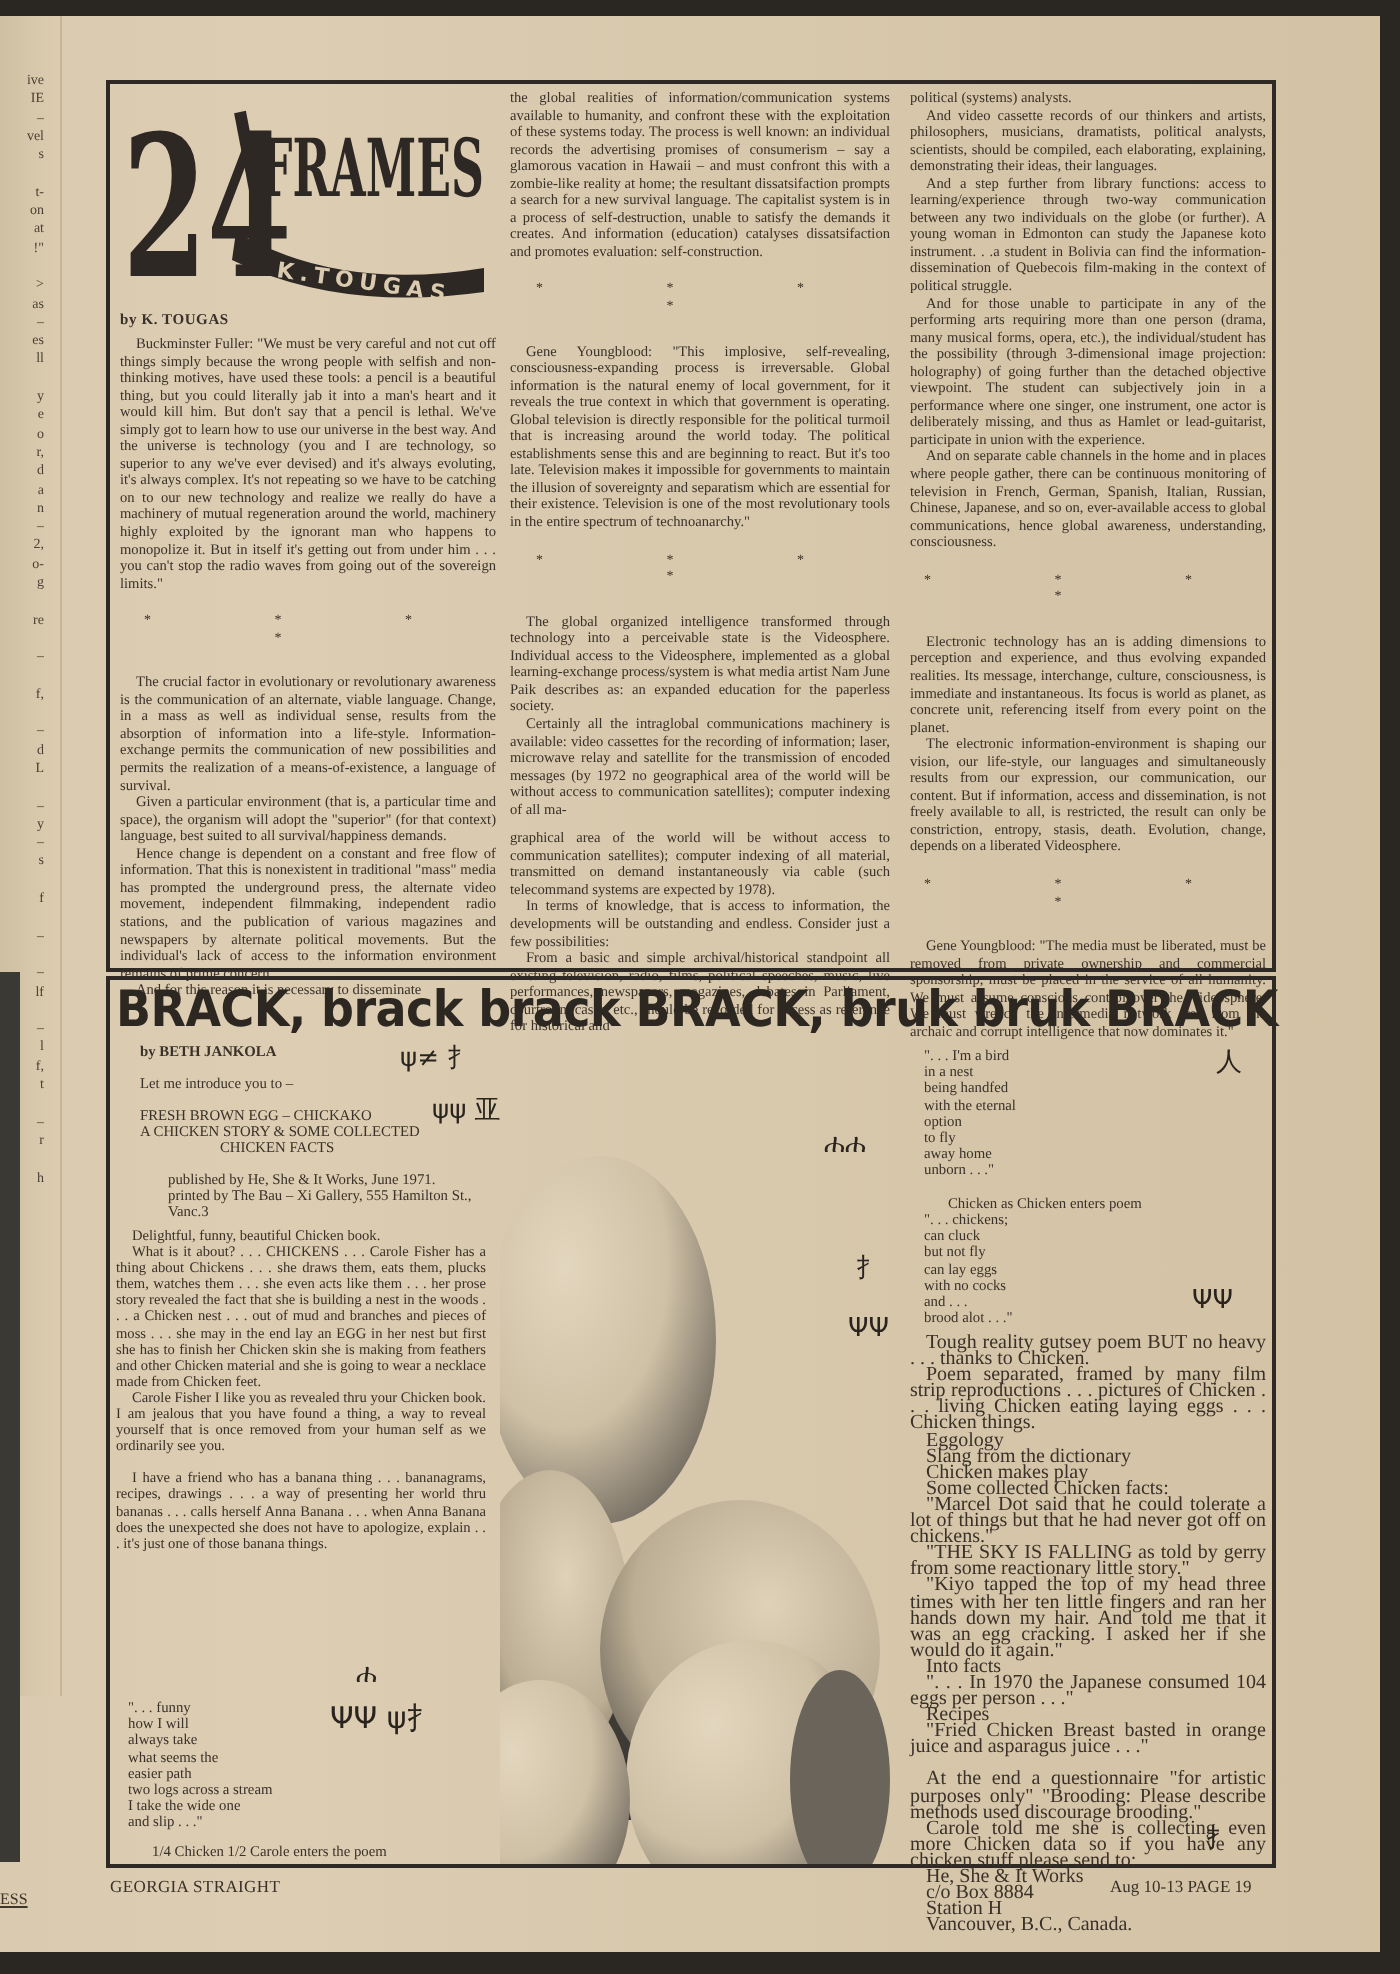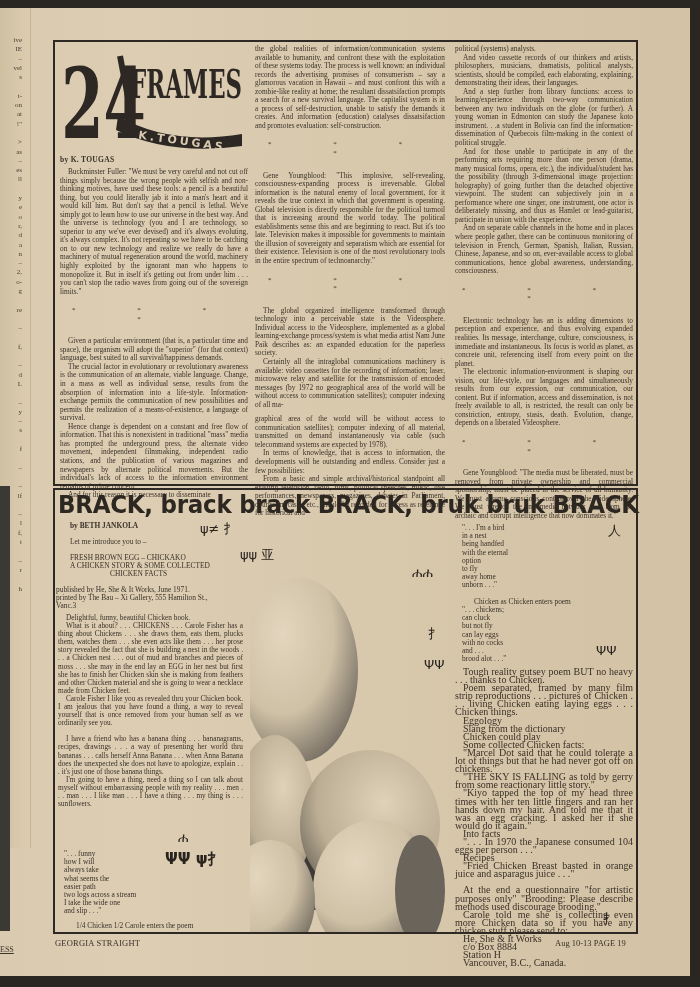--- a/index.html
+++ b/index.html
@@ -145,22 +145,22 @@
   <text x="70" y="52" font-family="DejaVu Serif, serif" font-size="40" font-weight="bold" fill="#2e2824" textLength="112" lengthAdjust="spacingAndGlyphs">FRAMES</text>
   <path d="M58 70 Q110 100 182 88 L182 100 Q110 110 56 84 Z" fill="#2e2824"></path>
   <text x="78" y="97" font-family="DejaVu Sans, sans-serif" font-size="11" font-weight="bold" fill="#d9cab0" letter-spacing="3" transform="rotate(8 110 95)">K.TOUGAS</text>
   <path d="M60 10 L70 62" stroke="#2e2824" stroke-width="6" fill="none"></path>
 </svg>
 <div class="byline">by K. TOUGAS</div>
 
 <div class="col" style="left:60px; top:168px; width:188px;">
   <p>Buckminster Fuller: "We must be very careful and not cut off things simply because the wrong people with selfish and non-thinking motives, have used these tools: a pencil is a beautiful thing, but you could literally jab it into a man's heart and it would kill him. But don't say that a pencil is lethal. We've simply got to learn how to use our universe in the best way. And the universe is technology (you and I are technology, so superior to any we've ever devised) and it's always evoluting, it's always complex. It's not repeating so we have to be catching on to our new technology and realize we really do have a machinery of mutual regeneration around the world, machinery highly exploited by the ignorant man who happens to monopolize it. But in itself it's getting out from under him . . . you can't stop the radio waves from going out of the sovereign limits."</p>
   <div class="stars">* * * *</div>
+  <p>The crucial factor in evolutionary or revolutionary awareness is the communication of an alternate, viable language. Change, in a mass as well as individual sense, results from the absorption of information into a life-style. Information-exchange permits the communication of new possibilities and permits the realization of a means-of-existence, a language of survival.</p>
   <p>Given a particular environment (that is, a particular time and space), the organism will adopt the "superior" (for that context) language, best suited to all survival/happiness demands.</p>
-  <p>The crucial factor in evolutionary or revolutionary awareness is the communication of an alternate, viable language. Change, in a mass as well as individual sense, results from the absorption of information into a life-style. Information-exchange permits the communication of new possibilities and permits the realization of a means-of-existence, a language of survival.</p>
   <p>Hence change is dependent on a constant and free flow of information. That this is nonexistent in traditional "mass" media has prompted the underground press, the alternate video movement, independent filmmaking, independent radio stations, and the publication of various magazines and newspapers by alternate political movements. But the individual's lack of access to the information environment remains of prime concern.</p>
   <p>And for this reason it is necessary to disseminate</p>
 </div>
 
 <div class="col" style="left:255px; top:45px; width:190px;">
   <p class="noind">the global realities of information/communication systems available to humanity, and confront these with the exploitation of these systems today. The process is well known: an individual records the advertising promises of consumerism – say a glamorous vacation in Hawaii – and must confront this with a zombie-like reality at home; the resultant dissatsifaction prompts a search for a new survival language. The capitalist system is in a process of self-destruction, unable to satisfy the demands it creates. And information (education) catalyses dissatsifaction and promotes evaluation: self-construction.</p>
   <div class="stars">* * * *</div>
   <p>Gene Youngblood: "This implosive, self-revealing, consciousness-expanding process is irreversable. Global information is the natural enemy of local government, for it reveals the true context in which that government is operating. Global television is directly responsible for the political turmoil that is increasing around the world today. The political establishments sense this and are beginning to react. But it's too late. Television makes it impossible for governments to maintain the illusion of sovereignty and separatism which are essential for their existence. Television is one of the most revolutionary tools in the entire spectrum of technoanarchy."</p>
   <div class="stars">* * * *</div>
   <p>The global organized intelligence transformed through technology into a perceivable state is the Videosphere. Individual access to the Videosphere, implemented as a global learning-exchange process/system is what media artist Nam June Paik describes as: an expanded education for the paperless society.</p>
@@ -186,32 +186,31 @@
 <div class="box-bottom"></div>
 <div class="headline">BRACK, brack brack BRACK, bruk bruk BRACK</div>
 
 <div class="small-text" style="left:58px; top:522px; font-weight:bold;">by BETH JANKOLA</div>
 <div class="small-text" style="left:58px; top:538px;">Let me introduce you to –</div>
 <div class="small-text" style="left:58px; top:554px; width:200px;">
   <div>FRESH BROWN EGG – CHICKAKO</div>
   <div>A CHICKEN STORY &amp; SOME COLLECTED</div>
   <div style="padding-left:40px;">CHICKEN FACTS</div>
 </div>
-<div class="small-text" style="left:44px; top:586px; width:200px;">
+<div class="small-text" style="left:72px; top:586px; width:200px;">
   <div>published by He, She &amp; It Works, June 1971.</div>
   <div>printed by The Bau – Xi Gallery, 555 Hamilton St.,</div>
   <div>Vanc.3</div>
 </div>
 
 <div class="col" style="left:58px; top:614px; width:185px; font-size:7.3px; line-height:8.1px;">
   <p>Delightful, funny, beautiful Chicken book.</p>
   <p>What is it about? . . . CHICKENS . . . Carole Fisher has a thing about Chickens . . . she draws them, eats them, plucks them, watches them . . . she even acts like them . . . her prose story revealed the fact that she is building a nest in the woods . . . a Chicken nest . . . out of mud and branches and pieces of moss . . . she may in the end lay an EGG in her nest but first she has to finish her Chicken skin she is making from feathers and other Chicken material and she is going to wear a necklace made from Chicken feet.</p>
   <p>Carole Fisher I like you as revealed thru your Chicken book. I am jealous that you have found a thing, a way to reveal yourself that is once removed from your human self as we ordinarily see you.</p>
   <p style="margin-top:8px;">I have a friend who has a banana thing . . . bananagrams, recipes, drawings . . . a way of presenting her world thru bananas . . . calls herself Anna Banana . . . when Anna Banana does the unexpected she does not have to apologize, explain . . . it's just one of those banana things.</p>
-  <p>I'm going to have a thing, need a thing so I can talk about myself without embarrassing people with my reality . . . men . . . man . . . I like man . . . I have a thing . . . my thing is . . . sunflowers.</p>
 </div>
 <div class="poem" style="left:64px; top:850px;">". . . funny
 how I will
 always take
 what seems the
 easier path
 two logs across a stream
 I take the wide one
 and slip . . ."</div>
 <div class="small-text" style="left:64px; top:922px;">1/4 Chicken 1/2 Carole enters the poem</div>
@@ -254,45 +253,45 @@
 with no cocks
 and . . .
 brood alot . . ."</div>
 
 <div class="col" style="left:455px; top:668px; width:178px; font-size:10px; line-height:8.1px;">
   <p>Tough reality gutsey poem BUT no heavy . . . thanks to Chicken.</p>
   <p>Poem separated, framed by many film strip reproductions . . . pictures of Chicken . . . living Chicken eating laying eggs . . . Chicken things.</p>
   <div style="padding-left:8px;">
     <div>Eggology</div>
     <div>Slang from the dictionary</div>
-    <div>Chicken could play</div>
+    <div>Chicken makes play</div>
     <div>Some collected Chicken facts:</div>
   </div>
   <p>"Marcel Dot said that he could tolerate a lot of things but that he had never got off on chickens."</p>
   <p>"THE SKY IS FALLING as told by gerry from some reactionary little story."</p>
   <p>"Kiyo tapped the top of my head three times with her ten little fingers and ran her hands down my hair. And told me that it was an egg cracking. I asked her if she would do it again."</p>
   <div style="padding-left:8px;">Into facts</div>
   <p>". . . In 1970 the Japanese consumed 104 eggs per person . . ."</p>
   <div style="padding-left:8px;">Recipes</div>
   <p>"Fried Chicken Breast basted in orange juice and asparagus juice . . ."</p>
   <p style="margin-top:8px;">At the end a questionnaire "for artistic purposes only" "Brooding: Please describe methods used discourage brooding."</p>
   <p>Carole told me she is collecting even more Chicken data so if you have any chicken stuff please send to:</p>
   <div style="padding-left:8px;">
     <div>He, She &amp; It Works</div>
     <div>c/o Box 8884</div>
     <div>Station H</div>
     <div>Vancouver, B.C., Canada.</div>
   </div>
 </div>
 
 <div class="scribble" style="left:200px; top:520px;">ψ≠ ⺘</div>
-<div class="scribble" style="left:240px; top:546px;">ψψ 亚</div>
+<div class="scribble" style="left:216px; top:546px;">ψψ 亚</div>
 <div class="scribble" style="left:412px; top:565px;">ሐሐ</div>
 <div class="scribble" style="left:428px; top:625px;">⺘</div>
 <div class="scribble" style="left:424px; top:657px;">ΨΨ</div>
 <div class="scribble" style="left:608px; top:522px;">人</div>
 <div class="scribble" style="left:596px; top:643px;">ΨΨ</div>
 <div class="scribble" style="left:178px; top:830px;">ሐ</div>
-<div class="scribble" style="left:165px; top:850px; font-size:15px;font-weight:bold;">ΨΨ ψ⺘</div>
+<div class="scribble" style="left:165px; top:850px; font-size:15px;">ΨΨ ψ⺘</div>
 <div class="scribble" style="left:603px; top:910px;">⺘</div>
 
 <div class="footer-left">GEORGIA STRAIGHT</div>
 <div class="footer-right">Aug 10-13 PAGE 19</div>
 
 </body></html>

